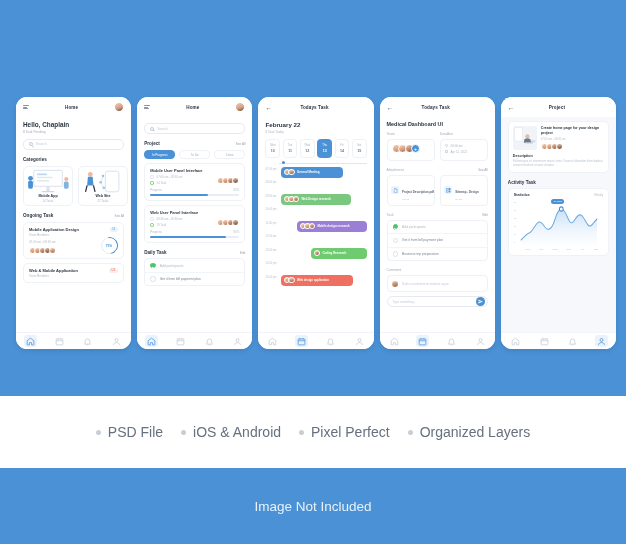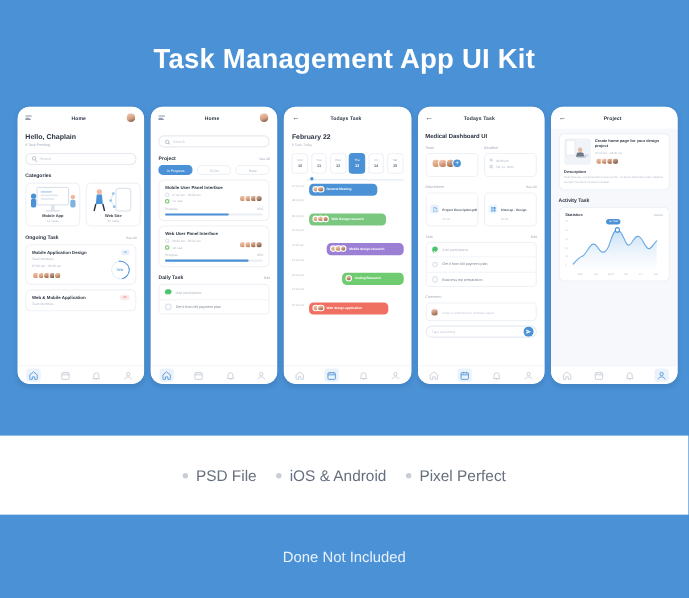--- a/index.html
+++ b/index.html
@@ -317,21 +317,20 @@
   .footer {
     position:absolute; left:0; top:468px; width:626px; height:76px;
     background:#4a91d6; display:flex; align-items:center; justify-content:center;
   }
   .footer .ftxt { font-size:13.5px; color:#e8f1fa; }
 </style>
 </head>
 <body>
 
 <div class="hero">
-  <div class="hero-title">Task Management App UI Kit</div>
 
   <div class="phones">
 
     <div class="phone">
       <div class="topbar">
         <span class="hamburger">
             <i></i>
             <i></i>
             <i></i>
           </span>
@@ -961,17 +960,21 @@
     <span class="ftext">PSD File</span>
   </div>
   <div class="feature">
     <span class="bullet"></span>
     <span class="ftext">iOS &amp; Android</span>
   </div>
   <div class="feature">
     <span class="bullet"></span>
     <span class="ftext">Pixel Perfect</span>
   </div>
+  <div class="feature">
+    <span class="bullet"></span>
+    <span class="ftext">Organized Layers</span>
+  </div>
 </div>
 
 <div class="footer">
-  <span class="ftxt">Done Not Included</span>
+  <span class="ftxt">Image Not Included</span>
 </div>
 
 </body></html>

